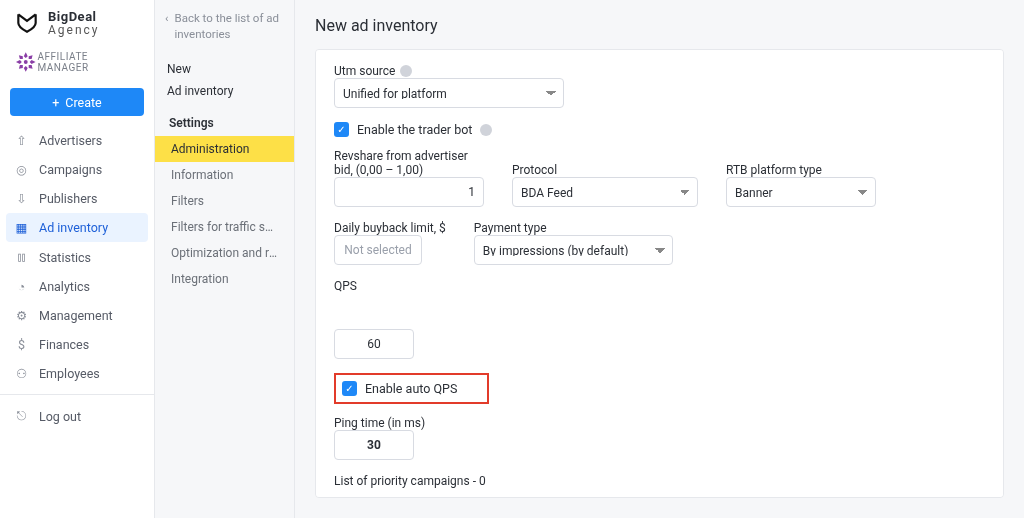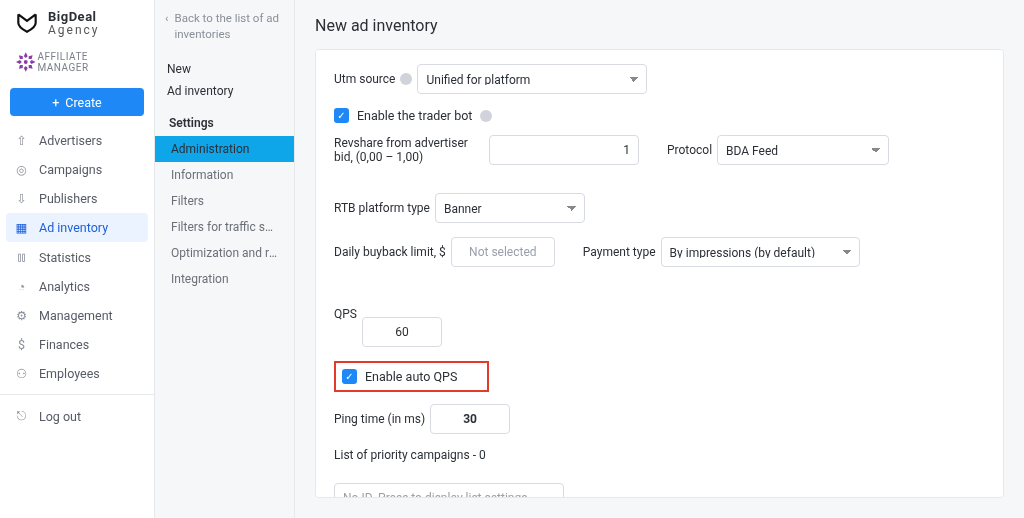--- a/index.html
+++ b/index.html
@@ -20,32 +20,32 @@
 .nav-item .ico{width:15px;display:inline-flex;justify-content:center;color:#8a8f99}
 .nav-item.active .ico{color:#1e60d8}
 .divider{height:1px;background:#e6e8ec;margin:6px 0}
 
 .side2{width:140px;background:#f6f7f9;border-right:1px solid #e6e8ec;padding:10px 0}
 .back{display:flex;align-items:flex-start;gap:6px;padding:0 10px 10px;color:#8a8f99;font-size:11.5px;line-height:1.4;cursor:pointer}
 .side2 .grp-h{padding:10px 12px 4px;color:#2b2f36;font-size:12px}
 .side2 .grp-h2{padding:4px 12px 10px;color:#2b2f36;font-size:12px}
 .side2 .sec-h{padding:8px 14px 6px;color:#2b2f36;font-weight:600;font-size:12px}
 .side2 .sub{padding:6px 16px;color:#6b7078;font-size:12px;cursor:pointer;white-space:nowrap;overflow:hidden;text-overflow:ellipsis}
-.side2 .sub.active{background:#0ea5e9;color:#2b2f36}
+.side2 .sub.active{background:#fde047;color:#2b2f36}
 
 .main{flex:1;display:flex;flex-direction:column}
 .title{padding:16px 20px 14px;font-size:16px;color:#2b2f36}
 .panel{margin:0 20px 20px;background:#fff;border:1px solid #e6e8ec;border-radius:4px;padding:14px 18px 20px;overflow-y:auto}
 .row{display:flex;gap:28px;margin-bottom:14px;flex-wrap:wrap}
-.field{display:flex;flex-direction:row;gap:5px}
+.field{display:flex;flex-direction:column;}
 .field label{font-size:12px;color:#2b2f36;display:flex;align-items:center;gap:5px}
 .info-ico{width:12px;height:12px;border-radius:50%;background:#d0d3da;display:inline-block}
 .inp,.sel{height:30px;border:1px solid #d8dbe2;border-radius:4px;padding:8px 8px;font-size:12px;background:#fff;color:#2b2f36}
 .sel{appearance:none;background-image:linear-gradient(45deg,transparent 50%,#888 50%),linear-gradient(135deg,#888 50%,transparent 50%);background-position:right 12px center,right 7px center;background-size:5px 5px,5px 5px;background-repeat:no-repeat;padding-right:26px;cursor:pointer}
-.w230{width:230px}.w150{width:150px}.w100{width:104px}
+.w230{width:230px}.w150{width:150px}.w100{width:88px}
 .inp.right{text-align:right}.inp.center{text-align:center}
 .inp::placeholder{color:#9aa0ab;text-align:center}
 .cb-row{display:flex;align-items:center;gap:8px;margin-bottom:12px}
 .cb{width:15px;height:15px;border-radius:3px;border:none;background:#1e88f7;display:inline-flex;align-items:center;justify-content:center;color:#fff;font-size:10px;cursor:pointer}
 .highlight{border:2px solid #e23b2a;padding:6px 30px 6px 6px;display:inline-flex;margin-bottom:12px}
 .label-line{font-size:12px;margin-bottom:21px}
 .list-inp{height:30px;border:1px solid #d8dbe2;border-radius:4px;width:230px;display:flex;align-items:center;padding:0 8px;color:#9aa0ab;font-size:12px;cursor:pointer}
 .list-inp .arrow{margin-left:auto;color:#555}
 
 .logo-svg path{stroke:#111;fill:none;stroke-width:2}
@@ -158,21 +158,21 @@
         <span class="info-ico"></span>
       </div>
 
       <div class="row">
         <div class="field">
             <label style="white-space:pre-line;max-width:150px">Revshare from advertiser bid, (0,00 – 1,00)</label>
             <input class="inp w150 right" value="1" style="">
           </div>
         <div class="field" style="justify-content:flex-end">
             <label>Protocol</label>
-            <select class="sel" style="width:172px"><option>BDA Feed</option></select>
+            <select class="sel" style="width:186px"><option>BDA Feed</option></select>
           </div>
         <div class="field" style="justify-content:flex-end">
             <label>RTB platform type</label>
             <select class="sel w150"><option>Banner</option></select>
           </div>
       </div>
 
       <div class="row">
         <div class="field">
             <label>Daily buyback limit, $</label>

